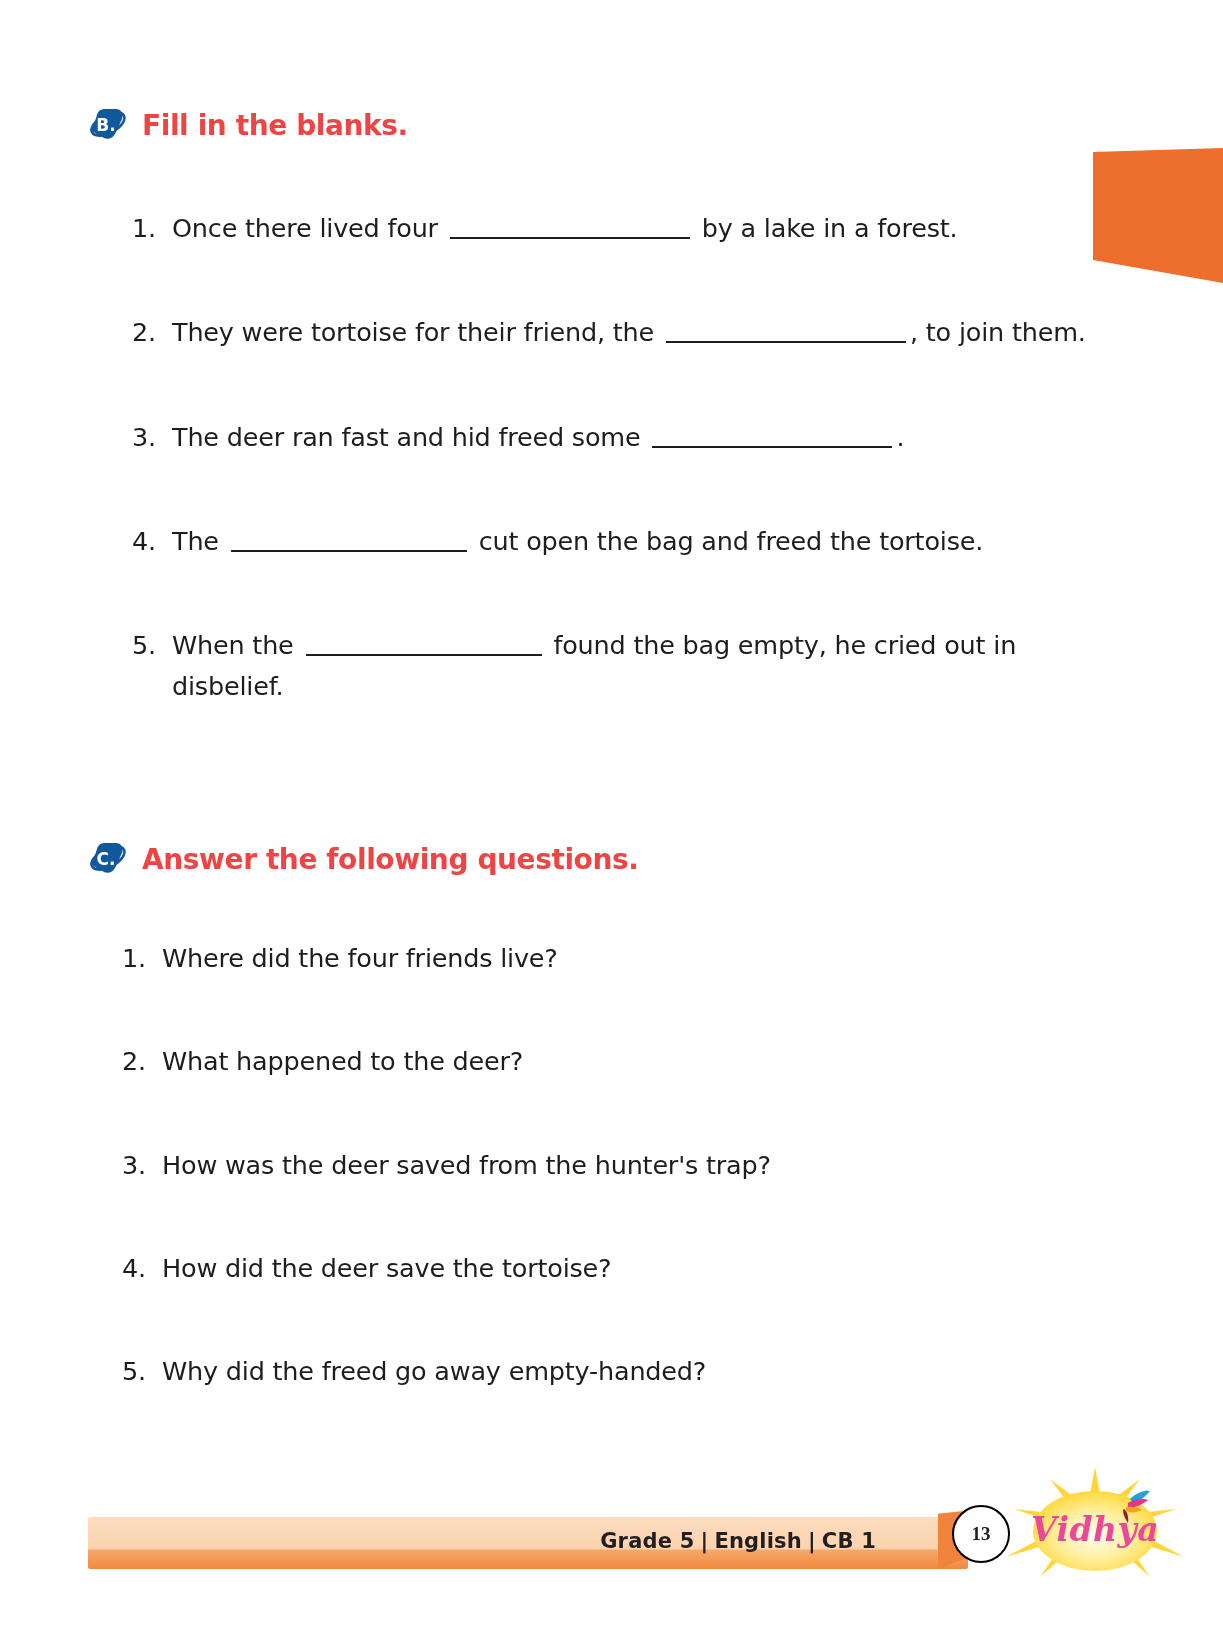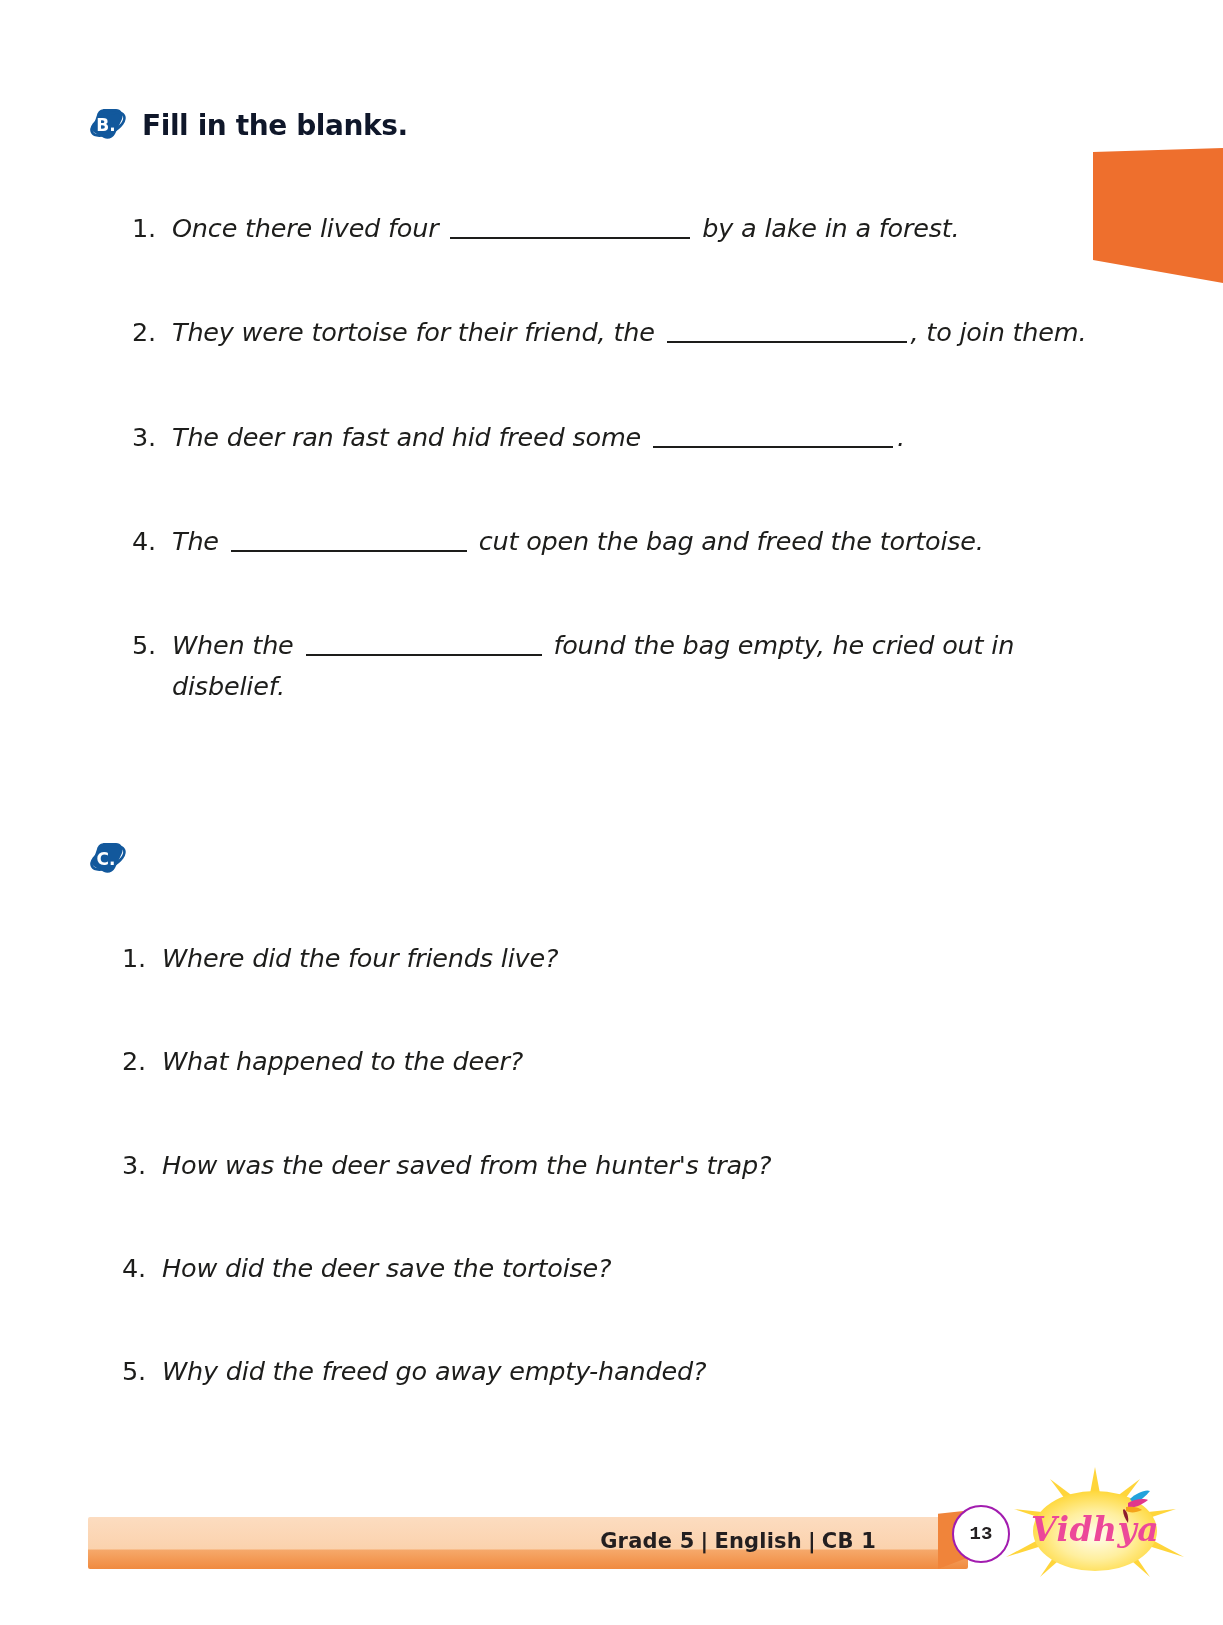--- a/index.html
+++ b/index.html
@@ -47,21 +47,21 @@
     width: 42px;
     height: 42px;
     flex: 0 0 42px;
   }
   .sec-badge svg { display: block; width: 42px; height: 42px; }
   .sec-title {
     font-family: "DejaVu Sans", sans-serif;
     font-size: 28px;
     font-weight: 700;
     letter-spacing: -0.4px;
-    color: #0f172a;
+    color: #ef4444;
     white-space: nowrap;
   }
 
   
   .qlist {
     list-style: none;
     margin: 0;
     padding: 0;
   }
   .qitem {
@@ -74,21 +74,20 @@
     letter-spacing: -0.2px;
   }
   .qnum {
     flex: 0 0 auto;
     width: 40px;
     text-align: left;
     padding-left: 2px;
   }
   .qtext {
     flex: 1 1 auto;
-    font-style: italic;
   }
   .blank {
     display: inline-block;
     width: 240px;
     border-bottom: 2.5px solid #1d1d1b;
     margin: 0 4px -2px 4px;
     vertical-align: baseline;
     height: 1.05em;
   }
   .blank.short { width: 236px; }
@@ -150,25 +149,25 @@
     clip-path: polygon(0% 8%, 100% 0%, 100% 72%, 0% 100%);
   }
   .page-circle {
     position: absolute;
     left: 14px;
     bottom: 14px;
     width: 54px;
     height: 54px;
     border-radius: 50%;
     background: #ffffff;
-    border: 2px solid #a21caf;
+    border: 2px solid #000000;
     display: flex;
     align-items: center;
     justify-content: center;
-    font-family: Liberation Mono, monospace;
+    font-family: Liberation Serif, serif;
     font-size: 19px;
     font-weight: 700;
     color: #231f20;
   }
   .brand-logo {
     position: absolute;
     left: 1000px;
     bottom: -4px;
     width: 190px;
     height: 122px;
@@ -247,20 +246,21 @@
   <div class="section" style="top:838px;">
 
     <div class="sec-head">
       <span class="sec-badge">
         <svg viewBox="0 0 42 42" xmlns="http://www.w3.org/2000/svg" aria-hidden="true">
           <path d="M6,20 C3,22 3,27 7,29 L16,34 C20,36 25,34 27,30 L34,15 C36,10 33,5 28,5 L17,5 C13,5 10,7 9,11 Z" fill="#12589c"></path>
           <ellipse cx="20" cy="20" rx="18" ry="9" transform="rotate(-28 20 20)" fill="none" stroke="#12589c" stroke-width="2.6"></ellipse>
           <text x="18" y="27" font-family="DejaVu Sans, sans-serif" font-size="17" font-weight="700" fill="#ffffff" text-anchor="middle">C.</text>
         </svg>
       </span>
+      <span class="sec-title">Answer the following questions.</span>
     </div>
 
     <ul class="qlist ans-list" style="margin-top:58px; padding-left:32px;">
       <li class="qitem">
         <span class="qnum">1.</span>
         <span class="qtext">Where did the four friends live?</span>
       </li>
       <li class="qitem">
         <span class="qnum">2.</span>
         <span class="qtext">What happened to the deer?</span>

